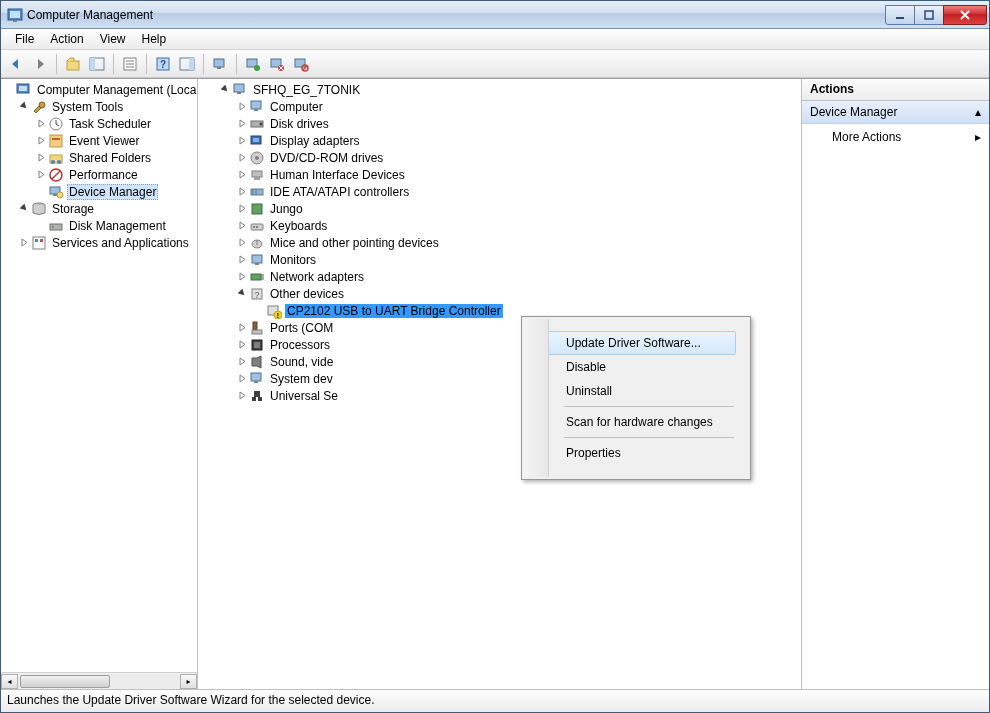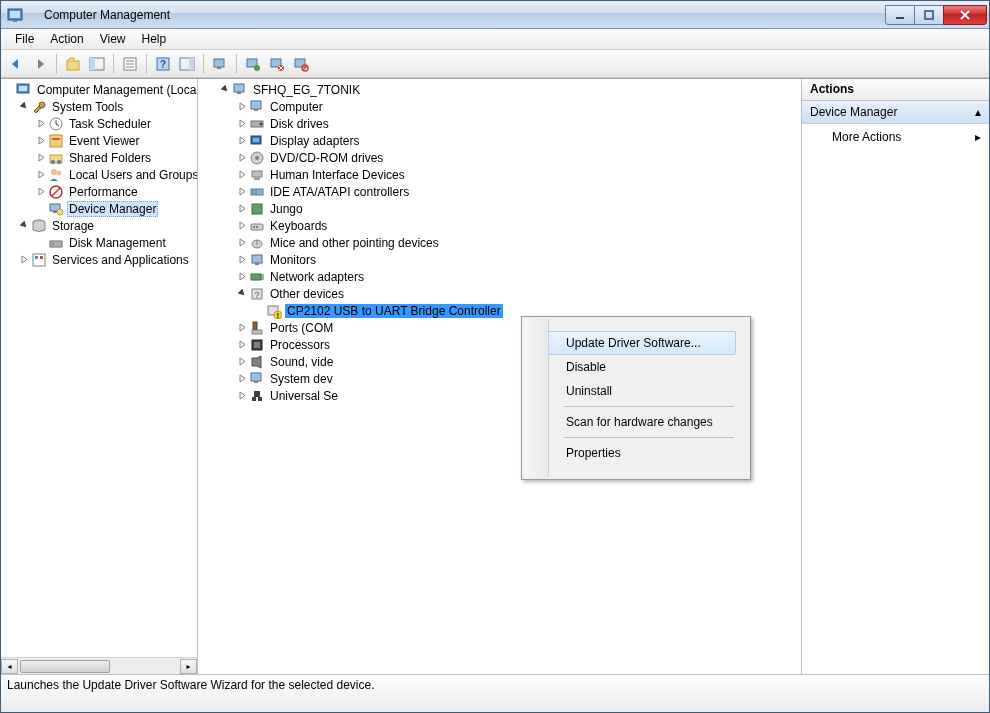--- a/index.html
+++ b/index.html
@@ -2,21 +2,21 @@
 <html><head>
 <meta charset="utf-8">
 <style>
 * { box-sizing: border-box; margin: 0; padding: 0; font-family: "Segoe UI", Tahoma, sans-serif; }
 body { width: 990px; height: 713px; background: #000; overflow: hidden; position: relative; }
 .window { position: absolute; top: 0; left: 0; width: 990px; height: 713px; background: #fff; display: flex; flex-direction: column; border: 1px solid #3b5d7a; }
 
 
 .titlebar { height: 28px; background: linear-gradient(to bottom, #e8eef7 0%, #d2dff0 45%, #b8cce4 46%, #cfe0f4 100%); display: flex; align-items: center; padding-left: 6px; border-bottom: 1px solid #7a95b2; }
 .titlebar .icon { width: 16px; height: 16px; margin-right: 4px; display: flex; align-items: center; justify-content: center; }
-.titlebar .title { font-size: 12px; color: #000; flex: 1; margin-left: 17px; }
+.titlebar .title { font-size: 12px; color: #000; flex: 1; }
 .win-buttons { display: flex; height: 20px; margin-right: 2px; }
 .win-btn { width: 30px; height: 20px; border: 1px solid #5a7aa0; background: linear-gradient(to bottom, #e8f0fa, #c0d4ec); display: flex; align-items: center; justify-content: center; font-size: 10px; margin-left: -1px; }
 .win-btn.min { border-radius: 0 0 0 3px; }
 .win-btn.close { width: 44px; background: linear-gradient(to bottom, #f08080, #d03030 45%, #c02020 46%, #e04040); border-color: #802020; border-radius: 0 0 3px 0; color: #fff; }
 .win-btn svg { width: 12px; height: 10px; }
 
 
 .menubar { height: 21px; background: linear-gradient(to bottom, #fdfdfd, #ececec); border-bottom: 1px solid #d0d0d0; display: flex; align-items: center; padding-left: 6px; }
 .menubar .menu-item { font-size: 12px; padding: 2px 8px; color: #000; }
 
@@ -54,21 +54,21 @@
 
 
 .context-menu { position: absolute; background: #f0f0f0; border: 1px solid #979797; box-shadow: 2px 2px 4px rgba(0,0,0,0.3); padding: 14px; font-size: 12px; z-index: 100; }
 .context-menu .cm-item { padding: 5px 40px 5px 30px; white-space: nowrap; }
 .context-menu .cm-item.highlighted { background: linear-gradient(to bottom, #eaf4fd, #d4e9fb); border: 1px solid #a8d0f0; border-radius: 2px; padding: 4px 39px 4px 29px; }
 .context-menu .cm-sep { height: 1px; background: #c0c0c0; margin: 3px 2px 3px 28px; }
 .context-menu .cm-item.bold { font-weight: normal; }
 .cm-gutter { position: absolute; left: 2px; top: 2px; bottom: 2px; width: 25px; background: linear-gradient(to right, #f4f4f4, #e8e8e8); border-right: 1px solid #d0d0d0; }
 
 
-.statusbar { height: 38px; background: linear-gradient(to bottom, #fdfdfd, #ececec); border-top: 1px solid #c0c0c0; font-size: 12px; padding: 3px 6px; }
+.statusbar { height: 23px; background: linear-gradient(to bottom, #fdfdfd, #ececec); border-top: 1px solid #c0c0c0; font-size: 12px; padding: 3px 6px; }
 
 
 .hscroll { position: absolute; bottom: 0; left: 0; right: 0; height: 17px; background: #f0f0f0; border-top: 1px solid #d0d0d0; display: flex; align-items: center; }
 .hscroll .sb-btn { width: 17px; height: 15px; background: linear-gradient(to bottom, #f8f8f8, #e0e0e0); border: 1px solid #b0b0b0; display: flex; align-items: center; justify-content: center; font-size: 8px; }
 .hscroll .sb-track { flex: 1; height: 15px; background: #ececec; position: relative; }
 .hscroll .sb-thumb { position: absolute; left: 2px; width: 90px; height: 13px; top: 1px; background: linear-gradient(to bottom, #f0f0f0, #d0d0d0); border: 1px solid #a0a0a0; border-radius: 2px; }
 
 .panel.left { padding-bottom: 17px; }
 </style>
 </head>
@@ -250,35 +250,20 @@
               </svg>
             </span>
           <span class="node-icon">
               <svg viewBox="0 0 16 16">
                 <rect x="2" y="5" width="12" height="8" fill="#f0d880" stroke="#c0a040"></rect>
                 <circle cx="5" cy="12" r="2" fill="#5080c0"></circle>
                 <circle cx="11" cy="12" r="2" fill="#5080c0"></circle>
               </svg>
             </span>
           <span class="label">Shared Folders</span>
-        </div>
-        <div class="tree-item indent-2">
-          <span class="expander">
-              <svg viewBox="0 0 9 9">
-                <path d="M2 1 L7 4.5 L2 8 Z" fill="none" stroke="#808080"></path>
-              </svg>
-            </span>
-          <span class="node-icon">
-              <svg viewBox="0 0 16 16">
-                <circle cx="6" cy="5" r="3" fill="#f0c090"></circle>
-                <circle cx="11" cy="6" r="2.5" fill="#f0c090"></circle>
-                <path d="M2 14 Q6 9 10 14" fill="#5080c0"></path>
-              </svg>
-            </span>
-          <span class="label">Local Users and Groups</span>
         </div>
         <div class="tree-item indent-2">
           <span class="expander">
               <svg viewBox="0 0 9 9">
                 <path d="M2 1 L7 4.5 L2 8 Z" fill="none" stroke="#808080"></path>
               </svg>
             </span>
           <span class="node-icon">
               <svg viewBox="0 0 16 16">
                 <circle cx="8" cy="8" r="6" fill="#fff" stroke="#c03030" stroke-width="1.5"></circle>

